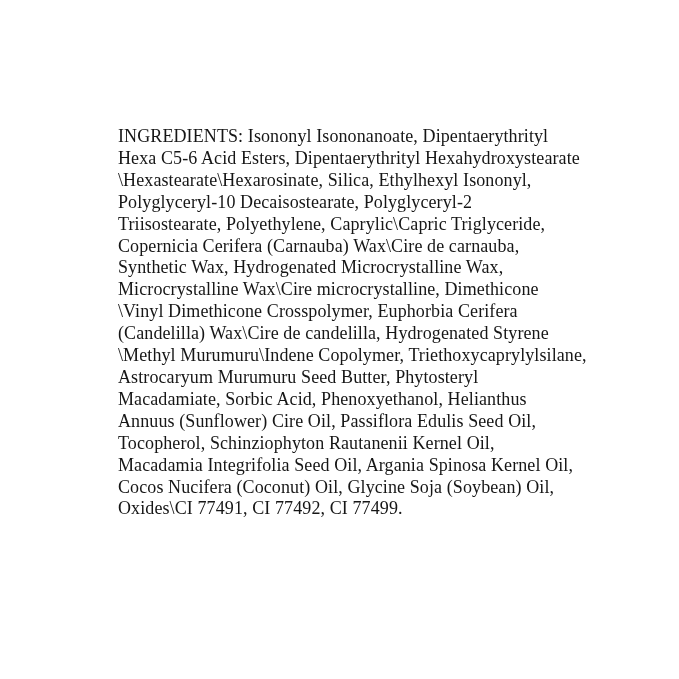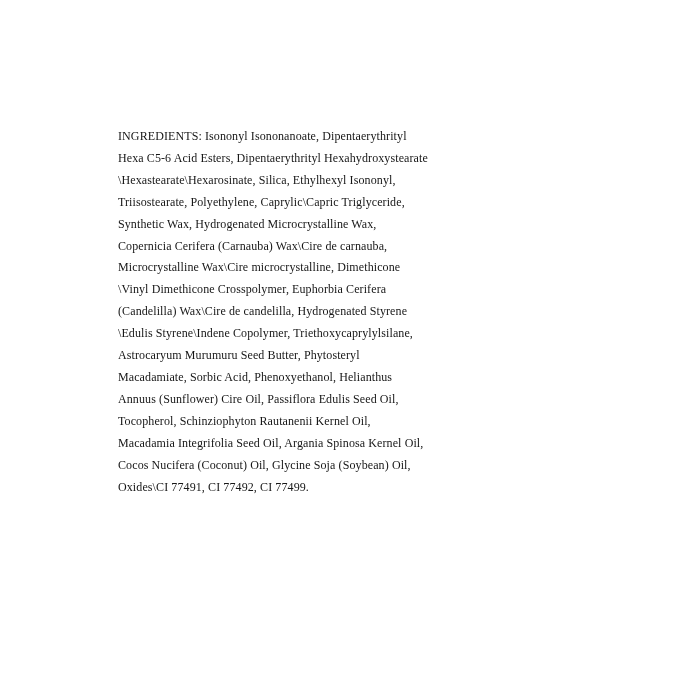--- a/index.html
+++ b/index.html
@@ -12,43 +12,44 @@
     background: #ffffff;
     overflow: hidden;
     position: relative;
   }
   .ingredients-block {
     position: absolute;
     left: 118px;
     top: 126px;
     width: 470px;
     font-family: "Liberation Serif", "DejaVu Serif", serif;
-    font-size: 12px;
+    font-size: 18px;
     line-height: 21.9px;
     color: #161616;
     letter-spacing: 0.1px;
   }
   .line {
     white-space: nowrap;
   }
 </style>
 </head>
 <body style="background: rgb(255, 255, 255);">
 
 <div class="ingredients-block" style="color: rgb(22, 22, 22);">
     <div class="line">INGREDIENTS: Isononyl Isononanoate, Dipentaerythrityl</div>
     <div class="line">Hexa C5-6 Acid Esters, Dipentaerythrityl Hexahydroxystearate</div>
     <div class="line">\Hexastearate\Hexarosinate, Silica, Ethylhexyl Isononyl,</div>
+    <div class="line">Polyglyceryl-10 Decaisostearate, Polyglyceryl-2</div>
     <div class="line">Triisostearate, Polyethylene, Caprylic\Capric Triglyceride,</div>
+    <div class="line">Copernicia Cerifera (Carnauba) Wax\Cire de carnauba,</div>
     <div class="line">Synthetic Wax, Hydrogenated Microcrystalline Wax,</div>
-    <div class="line">Copernicia Cerifera (Carnauba) Wax\Cire de carnauba,</div>
     <div class="line">Microcrystalline Wax\Cire microcrystalline, Dimethicone</div>
     <div class="line">\Vinyl Dimethicone Crosspolymer, Euphorbia Cerifera</div>
     <div class="line">(Candelilla) Wax\Cire de candelilla, Hydrogenated Styrene</div>
-    <div class="line">\Edulis Styrene\Indene Copolymer, Triethoxycaprylylsilane,</div>
+    <div class="line">\Methyl Murumuru\Indene Copolymer, Triethoxycaprylylsilane,</div>
     <div class="line">Astrocaryum Murumuru Seed Butter, Phytosteryl</div>
     <div class="line">Macadamiate, Sorbic Acid, Phenoxyethanol, Helianthus</div>
     <div class="line">Annuus (Sunflower) Cire Oil, Passiflora Edulis Seed Oil,</div>
     <div class="line">Tocopherol, Schinziophyton Rautanenii Kernel Oil,</div>
     <div class="line">Macadamia Integrifolia Seed Oil, Argania Spinosa Kernel Oil,</div>
     <div class="line">Cocos Nucifera (Coconut) Oil, Glycine Soja (Soybean) Oil,</div>
     <div class="line">Oxides\CI 77491, CI 77492, CI 77499.</div>
   </div>
 
 </body></html>

